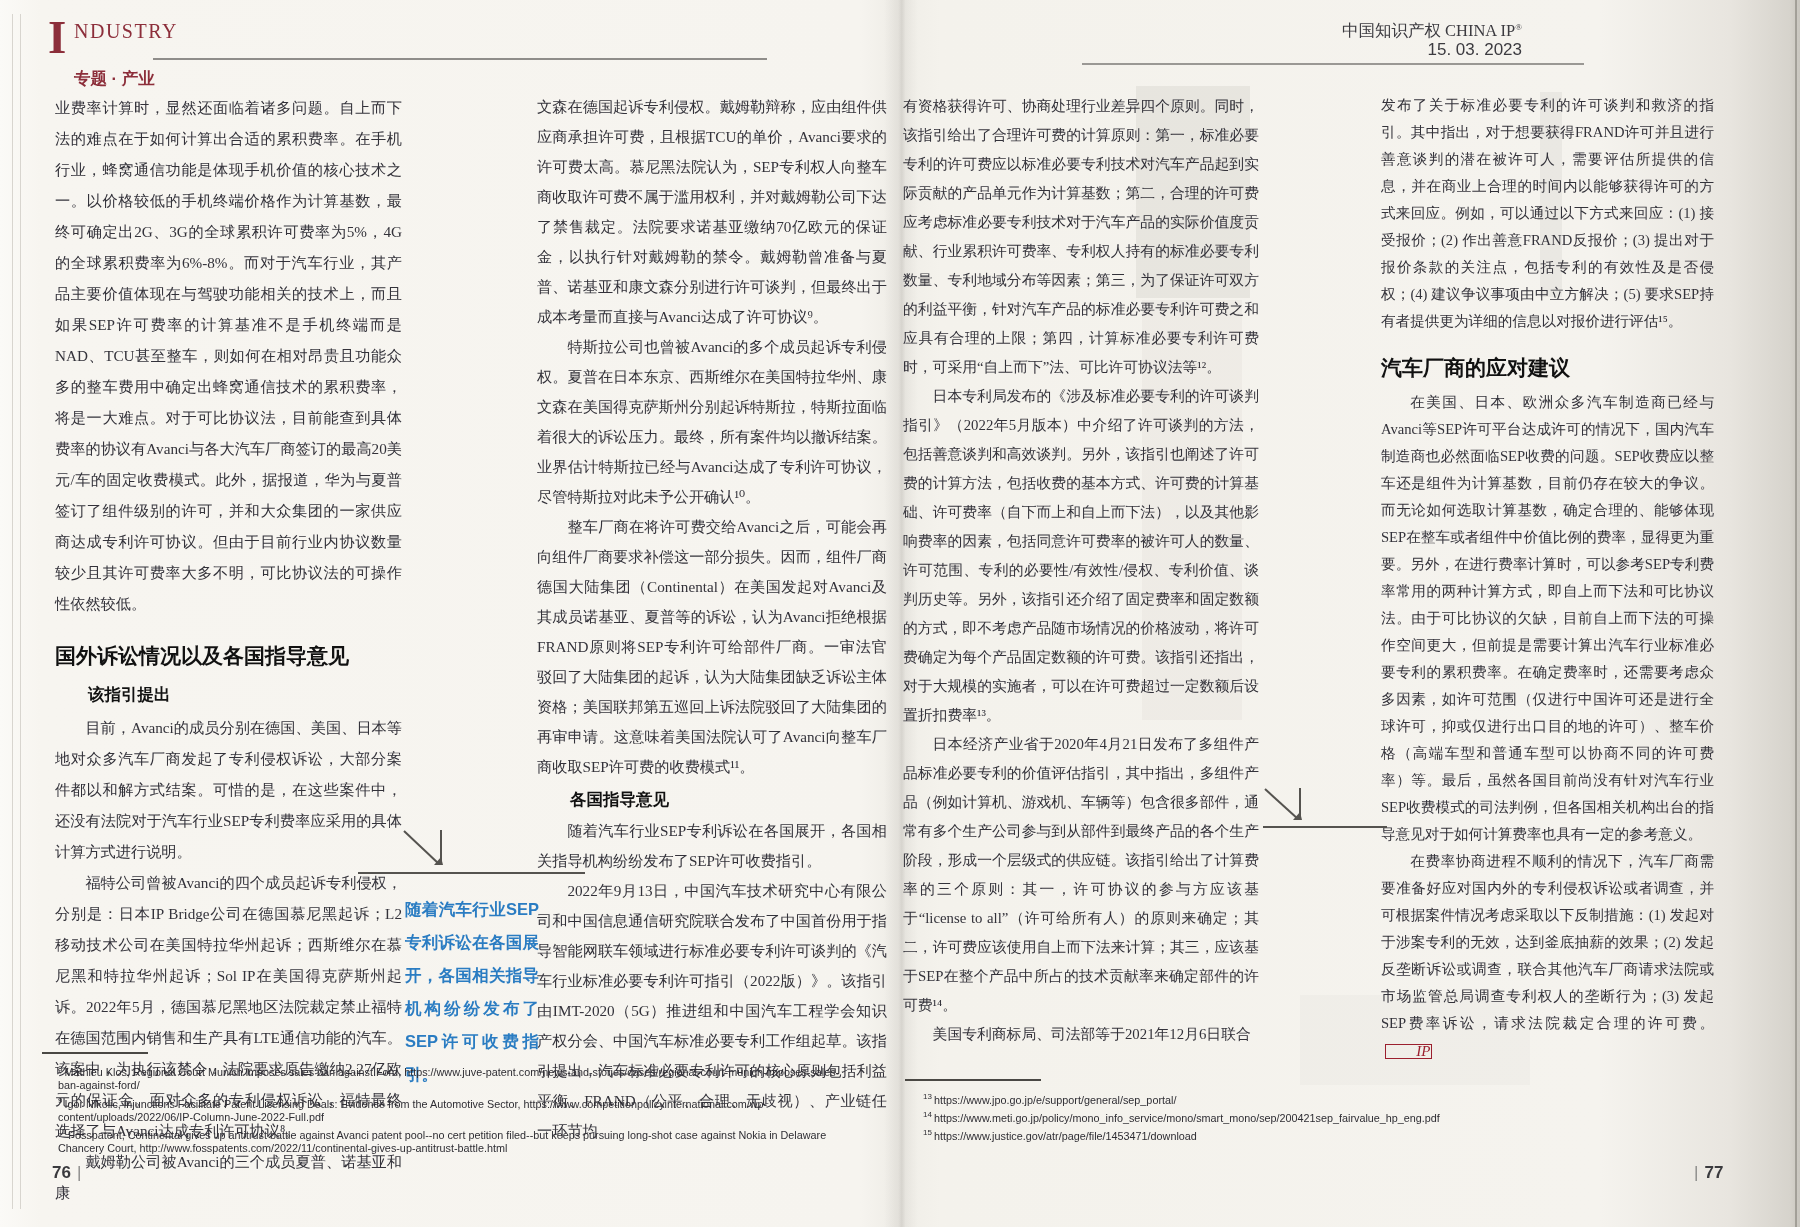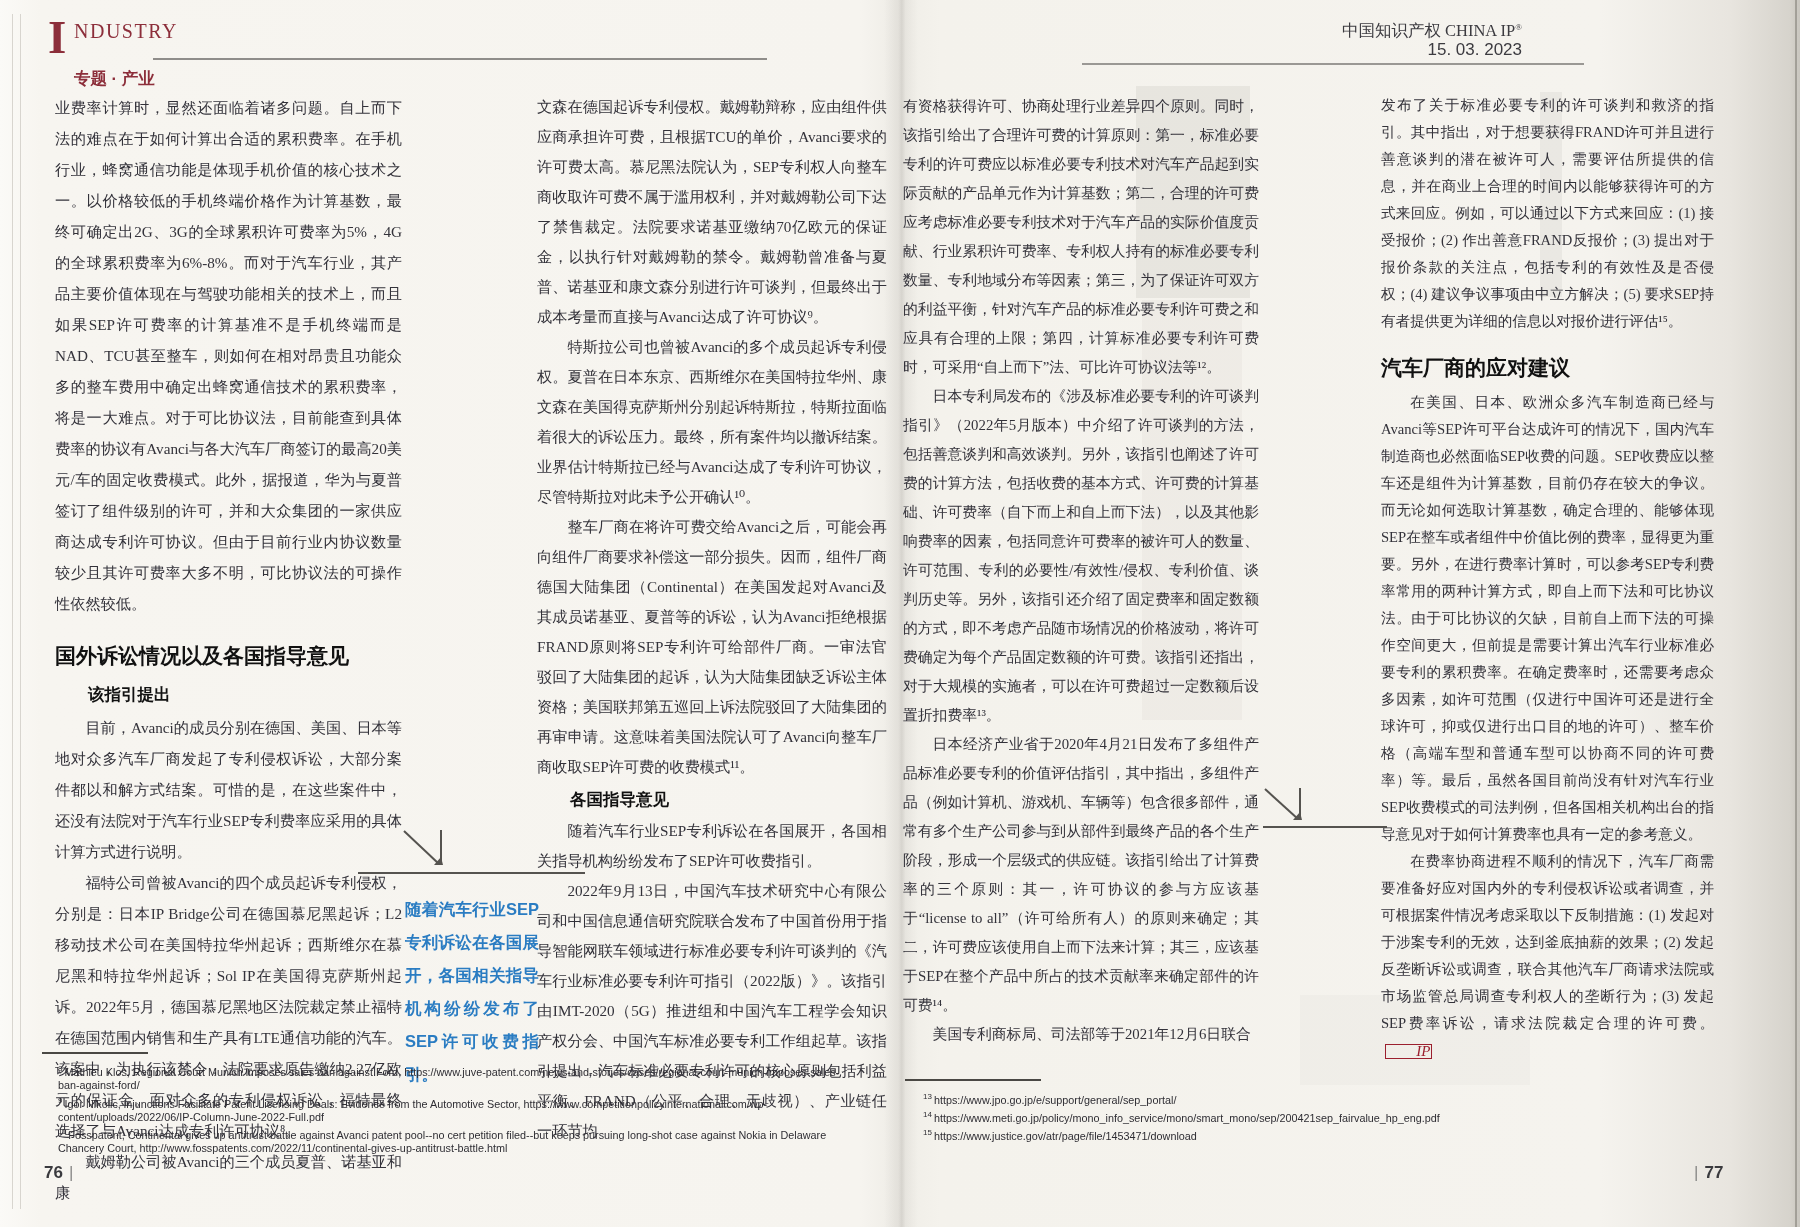--- a/index.html
+++ b/index.html
@@ -53,21 +53,21 @@
   .fnr-left{left:42px;top:1052px;width:106px;}
   .fnr-right{left:905px;top:1079px;width:136px;}
   .fnblock{position:absolute;font-family:"Liberation Sans","DejaVu Sans",sans-serif;font-size:10.8px;color:#2e2d33;line-height:13.5px;}
   .fnb-left{left:42px;top:1062px;width:818px;}
   .fnb-right{left:907px;top:1090px;width:660px;}
   .fn{margin:0 0 1px 16px;}
   .fn sup{font-size:8px;vertical-align:super;margin-right:2px;}
 
   
   .pagenum{position:absolute;top:1163px;font-family:"Liberation Sans",sans-serif;font-size:17px;font-weight:700;color:#3a3a3e;}
-  .pn-left{left:44px;}
+  .pn-left{left:52px;}
   .pn-right{left:1688px;}
   .pn-bar{font-weight:400;color:#8a8a88;padding:0 6px;}
 </style>
 </head>
 <body>
 
 <div class="spread">
 
   <div class="edge-line" style="left:12px;"></div>
   <div class="edge-line" style="left:20px;"></div>

